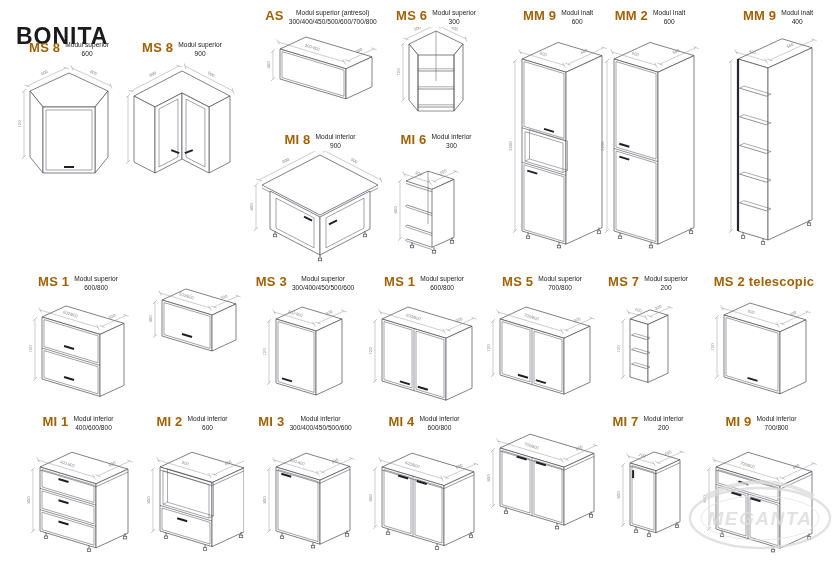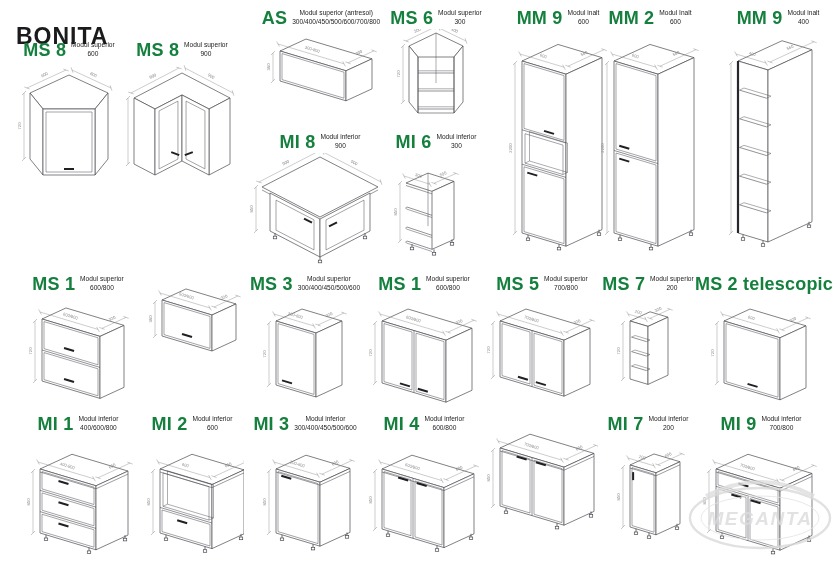--- a/index.html
+++ b/index.html
@@ -1,21 +1,21 @@
 <!DOCTYPE html>
 <html><head>
 <meta charset="utf-8">
 <style>
   html,body{margin:0;padding:0}
   body{width:840px;height:570px;background:#ffffff;position:relative;overflow:hidden;
        font-family:"Liberation Sans",sans-serif;color:#1b1b1e}
   #title{position:absolute;left:16px;top:8px;font-size:23px;font-weight:bold;letter-spacing:1px}
   .cell{position:absolute}
   .hdr{display:flex;justify-content:center;align-items:flex-start;gap:5px;white-space:nowrap}
-  .code{font-weight:bold;font-size:18px;color:#15803d;letter-spacing:.2px}
+  .code{font-weight:bold;font-size:13px;color:#a16207;letter-spacing:.2px}
   .desc{font-size:6.6px;color:#1c1c1c;text-align:center;line-height:1.35;padding-top:1px}
   svg.draw{display:block}
   #watermark{position:absolute;left:684px;top:462px;opacity:.8;pointer-events:none}
 </style>
 </head>
 <body>
 
 <h1 id="title">BONITA</h1>
 <div id="modules">
     <div class="cell" style="left: 12px; top: 40px; width: 114px;">

